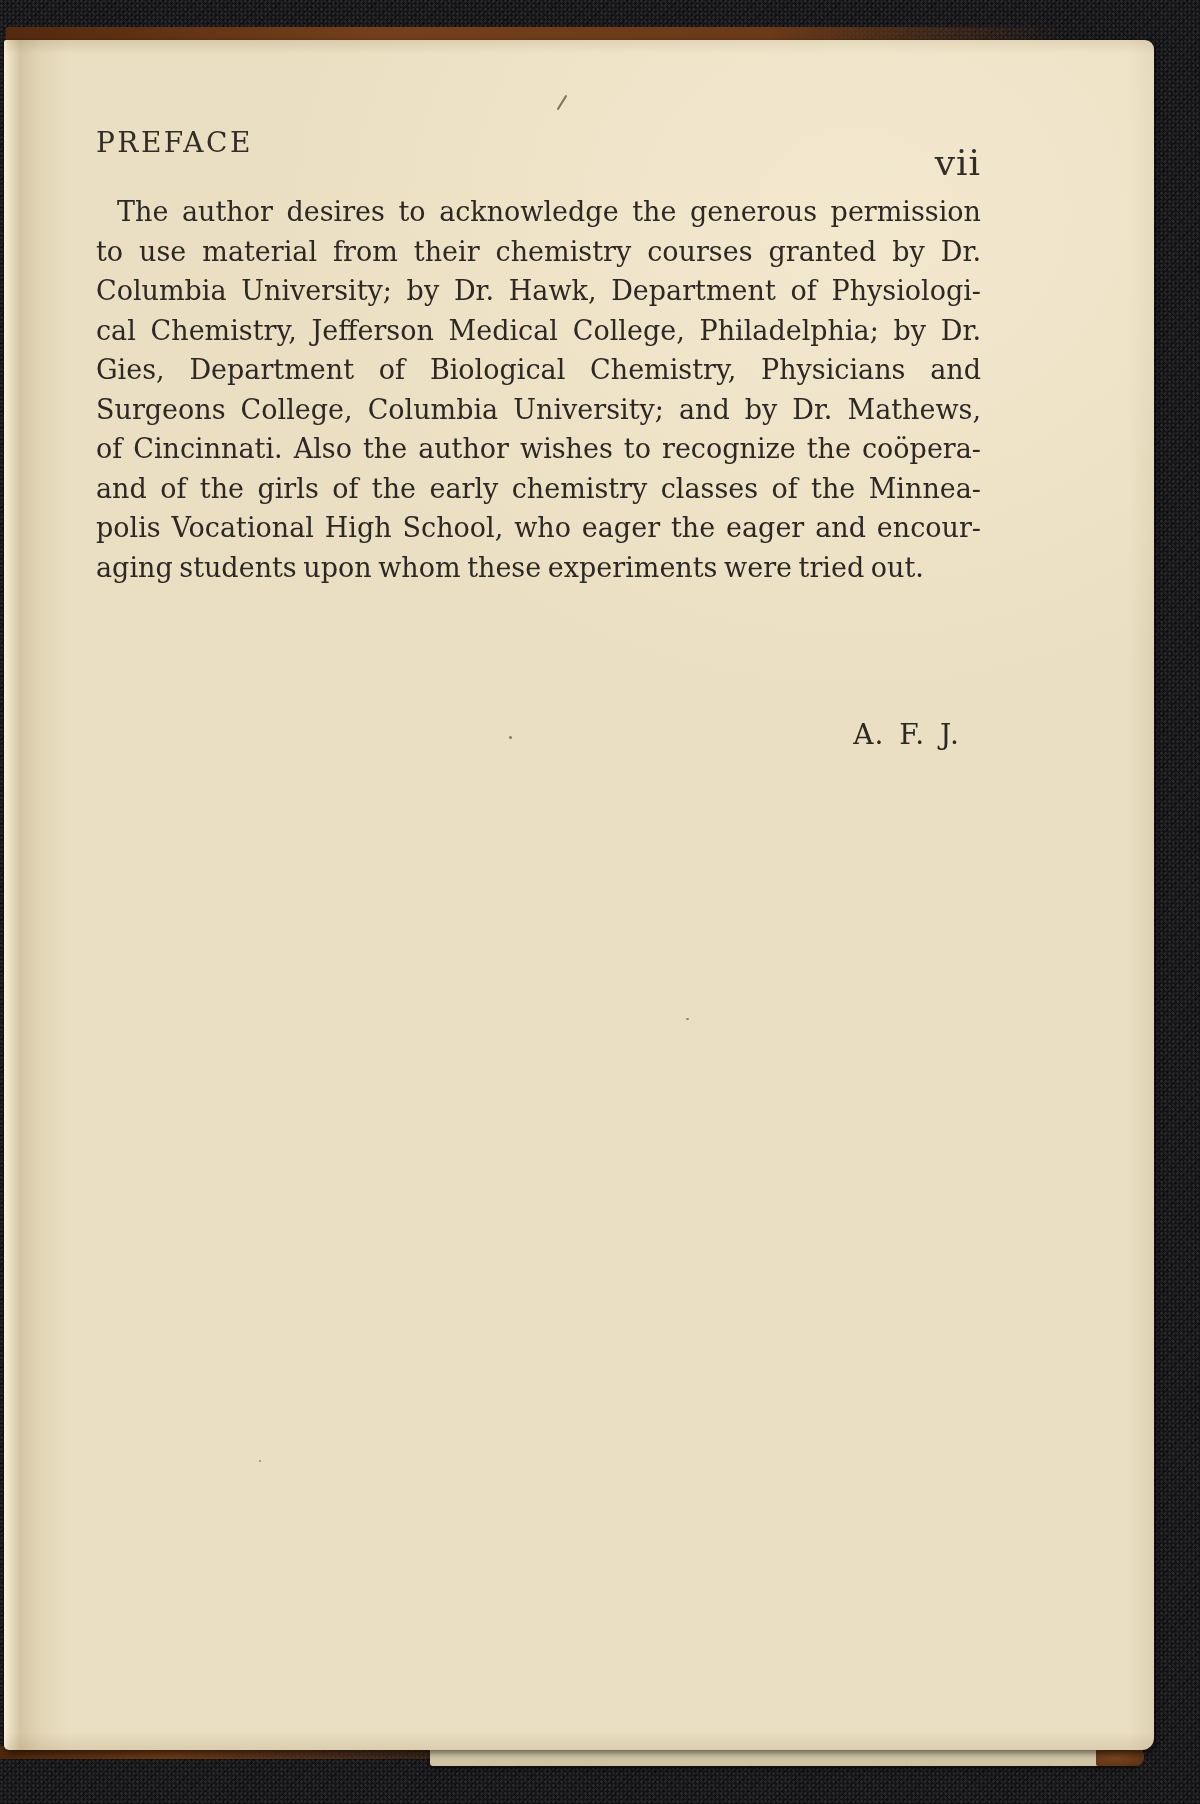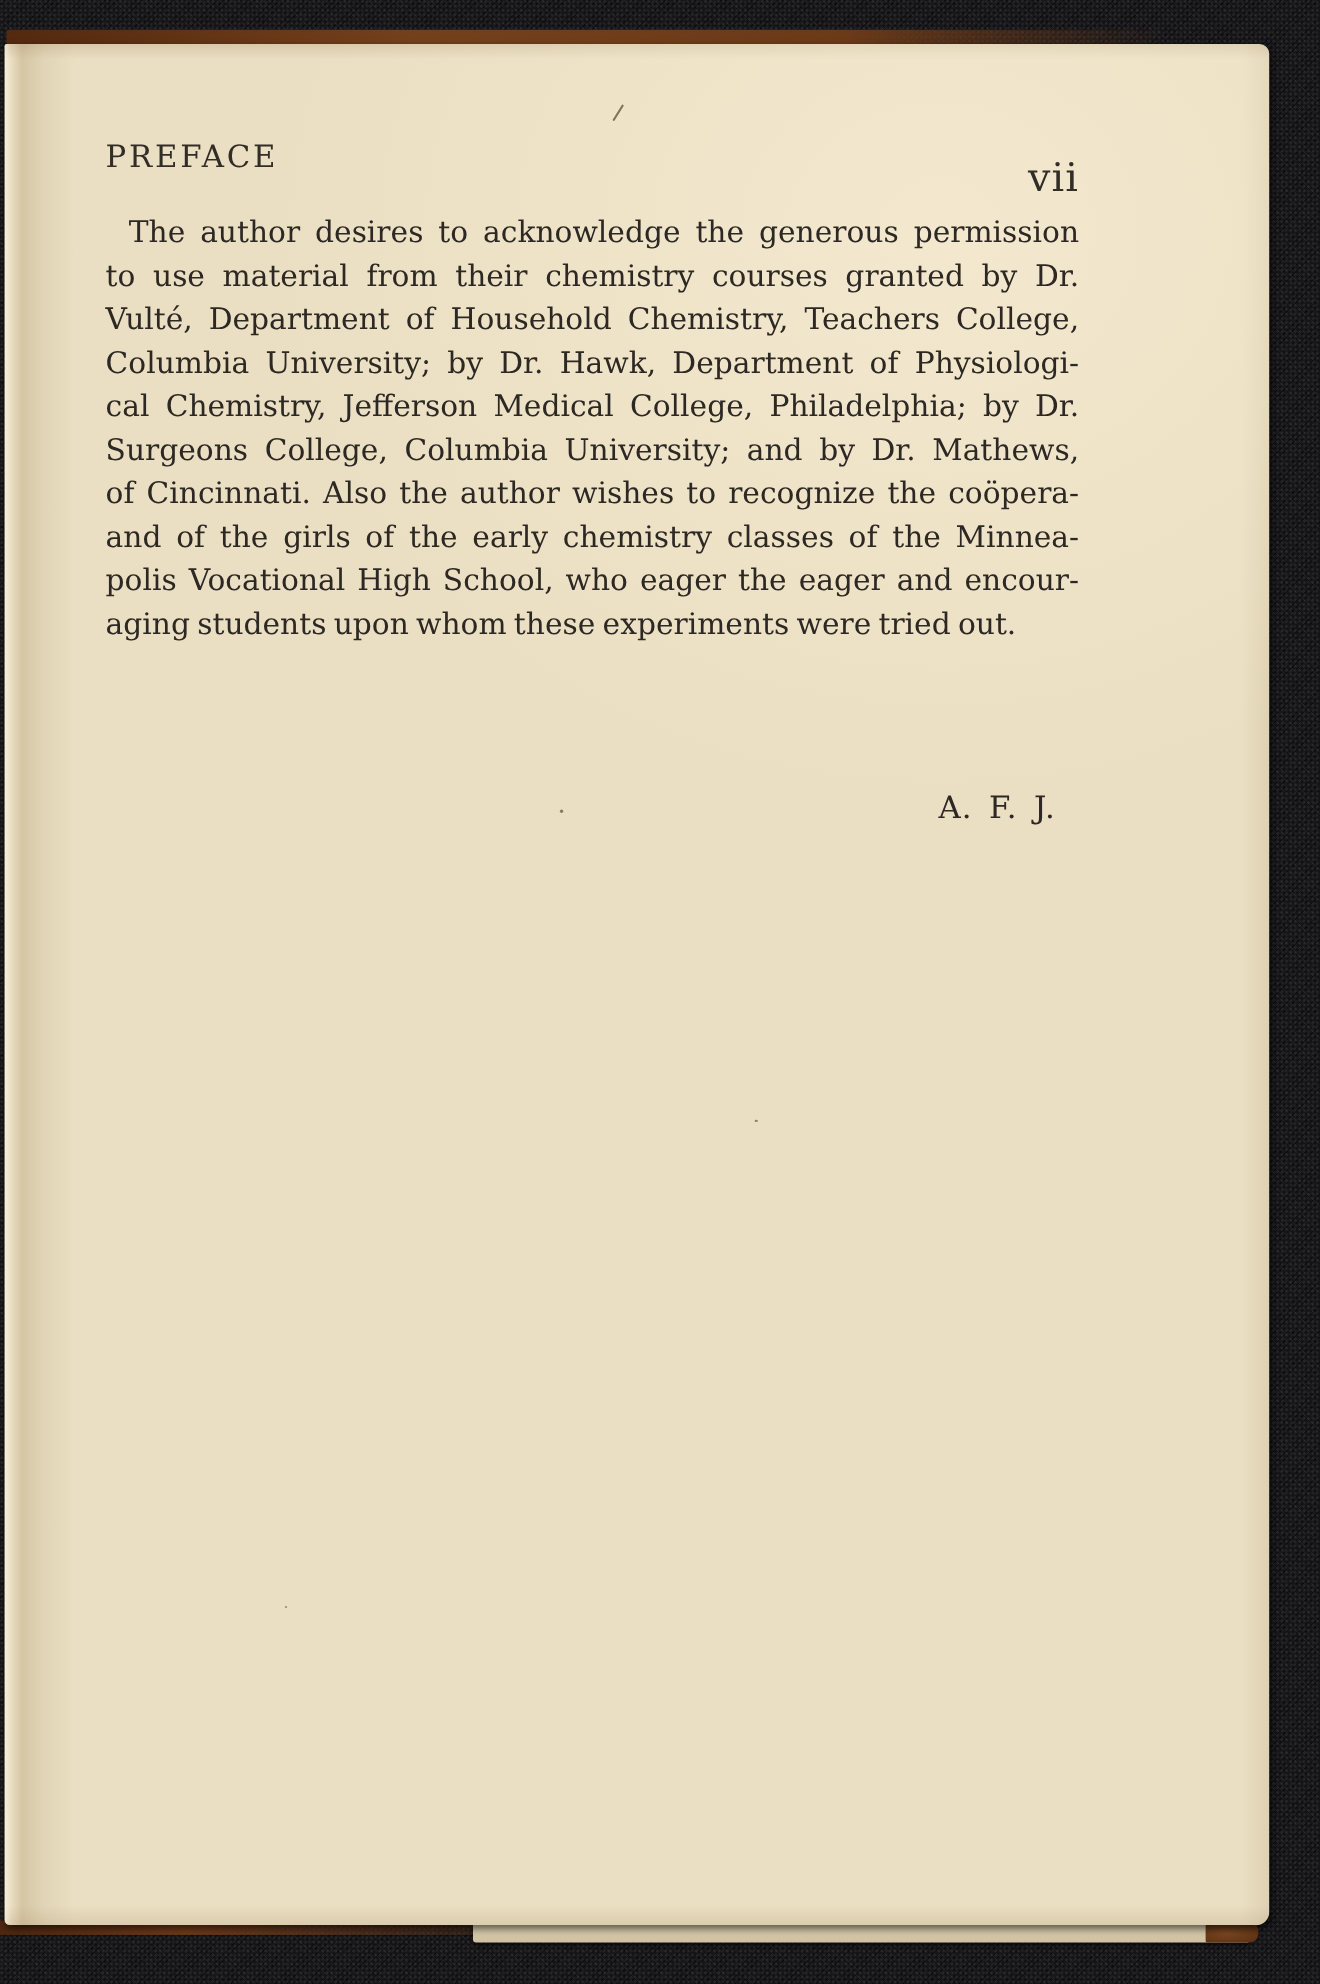--- a/index.html
+++ b/index.html
@@ -98,23 +98,23 @@
 <div class="page">
   <div class="content">
     <div class="page-header">
       <span class="page-title">PREFACE</span>
       <span class="page-number">vii</span>
     </div>
 
     <div class="paragraph">
         <div class="line first">The author desires to acknowledge the generous permission</div>
         <div class="line">to use material from their chemistry courses granted by Dr.</div>
-        <div class="line">Vulté, Department of Household Chemistry, Teachers College,</div>
         <div class="line">Columbia University; by Dr. Hawk, Department of Physiologi-</div>
         <div class="line">cal Chemistry, Jefferson Medical College, Philadelphia; by Dr.</div>
+        <div class="line">Gies, Department of Biological Chemistry, Physicians and</div>
         <div class="line">Surgeons College, Columbia University; and by Dr. Mathews,</div>
         <div class="line">of Cincinnati.  Also the author wishes to recognize the coöpera-</div>
         <div class="line">and of the girls of the early chemistry classes of the Minnea-</div>
         <div class="line">polis Vocational High School, who eager the eager and encour-</div>
         <div class="line last">aging students upon whom these experiments were tried out.</div>
       </div>
 
     <div class="signature">A. F. J.</div>
   </div>
 

